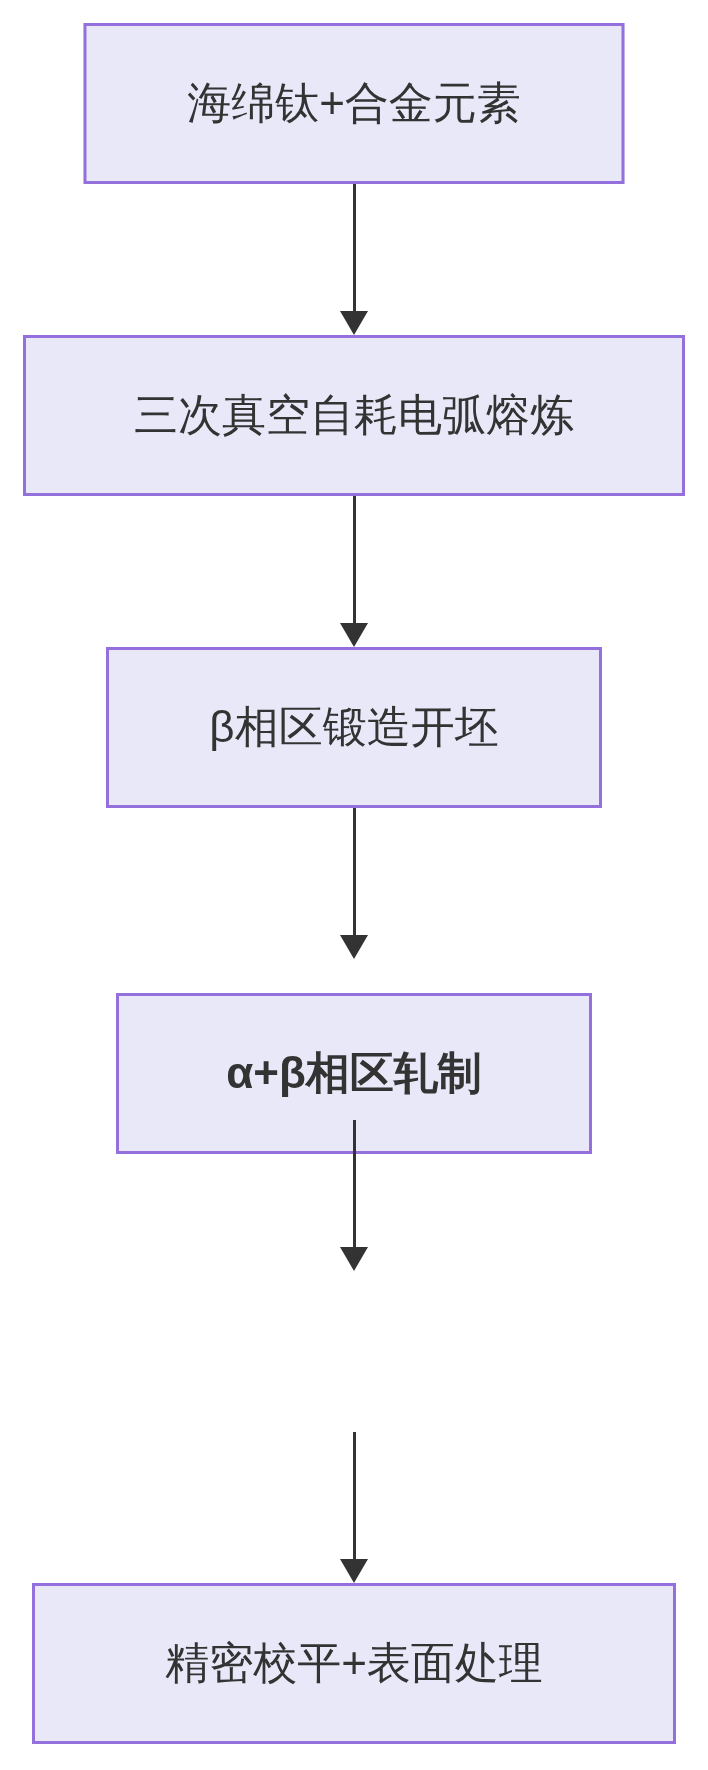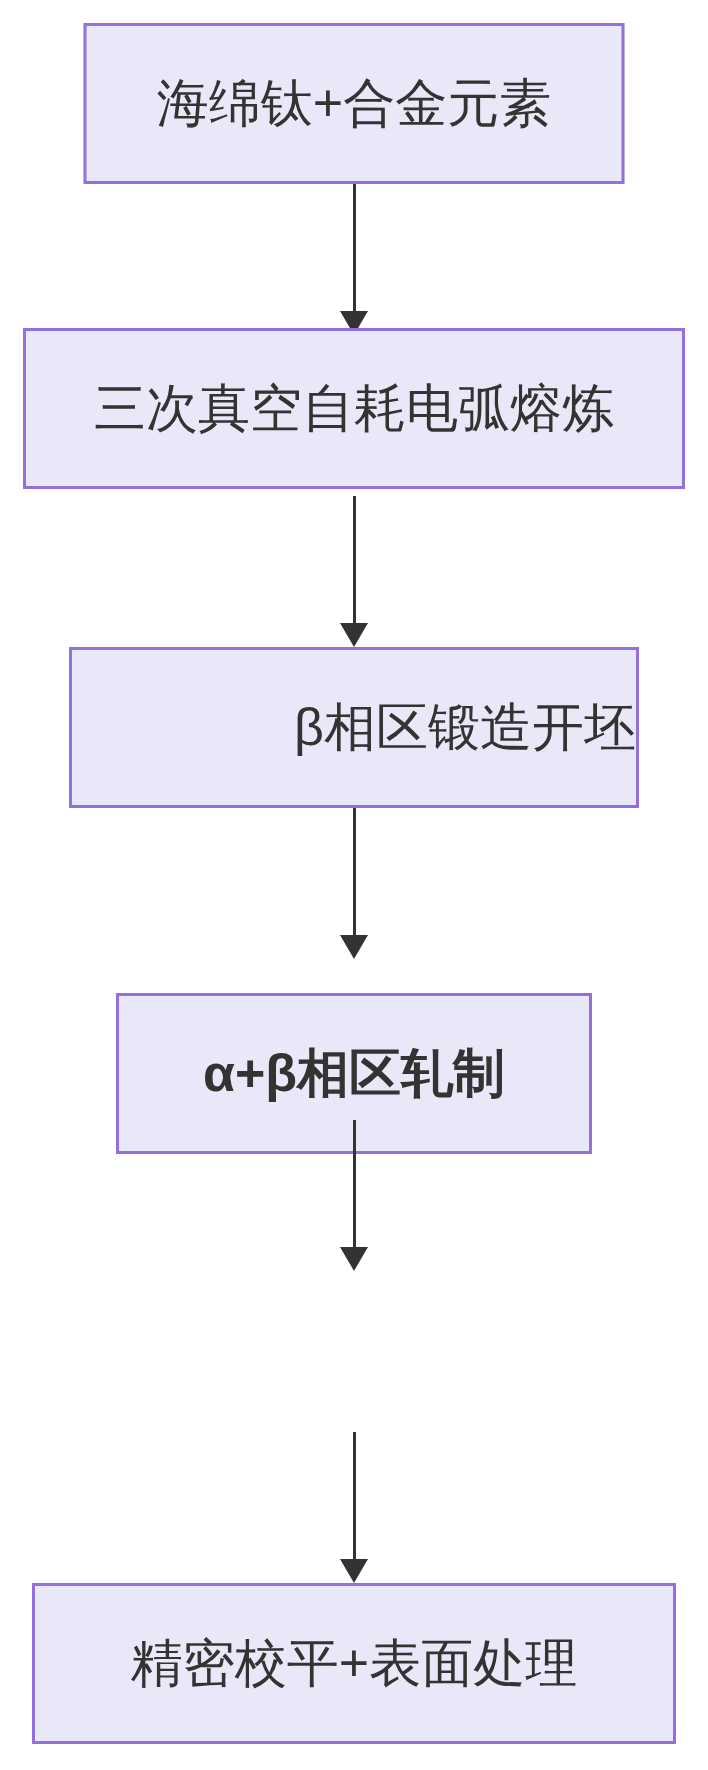--- a/index.html
+++ b/index.html
@@ -21,28 +21,28 @@
     transform: translateX(-50%);
     height: 161px;
     background: #e8e8f8;
     border: 3px solid #9370db;
     box-sizing: border-box;
     display: flex;
     align-items: center;
     justify-content: center;
   }
   .node .label {
-    font-size: 52px;
+    font-size: 44px;
     color: #333333;
     white-space: nowrap;
     text-align: center;
   }
   .n1 { top: 23px;   width: 541px; }
-  .n2 { top: 328px;  width: 662px; }
-  .n3 { top: 647px;  width: 570px; justify-content: flex-end; }
+  .n2 { top: 335px;  width: 662px; }
+  .n3 { top: 647px;  width: 496px; }
   .n4 { top: 993px;  width: 476px; font-weight: bold; }
   .n5 { top: 1271px; width: 540px; }
   .n6 { top: 1583px; width: 644px; }
 
   .arrow {
     position: absolute;
     left: 50%;
     transform: translateX(-50%);
     width: 28px;
     height: 151px;

